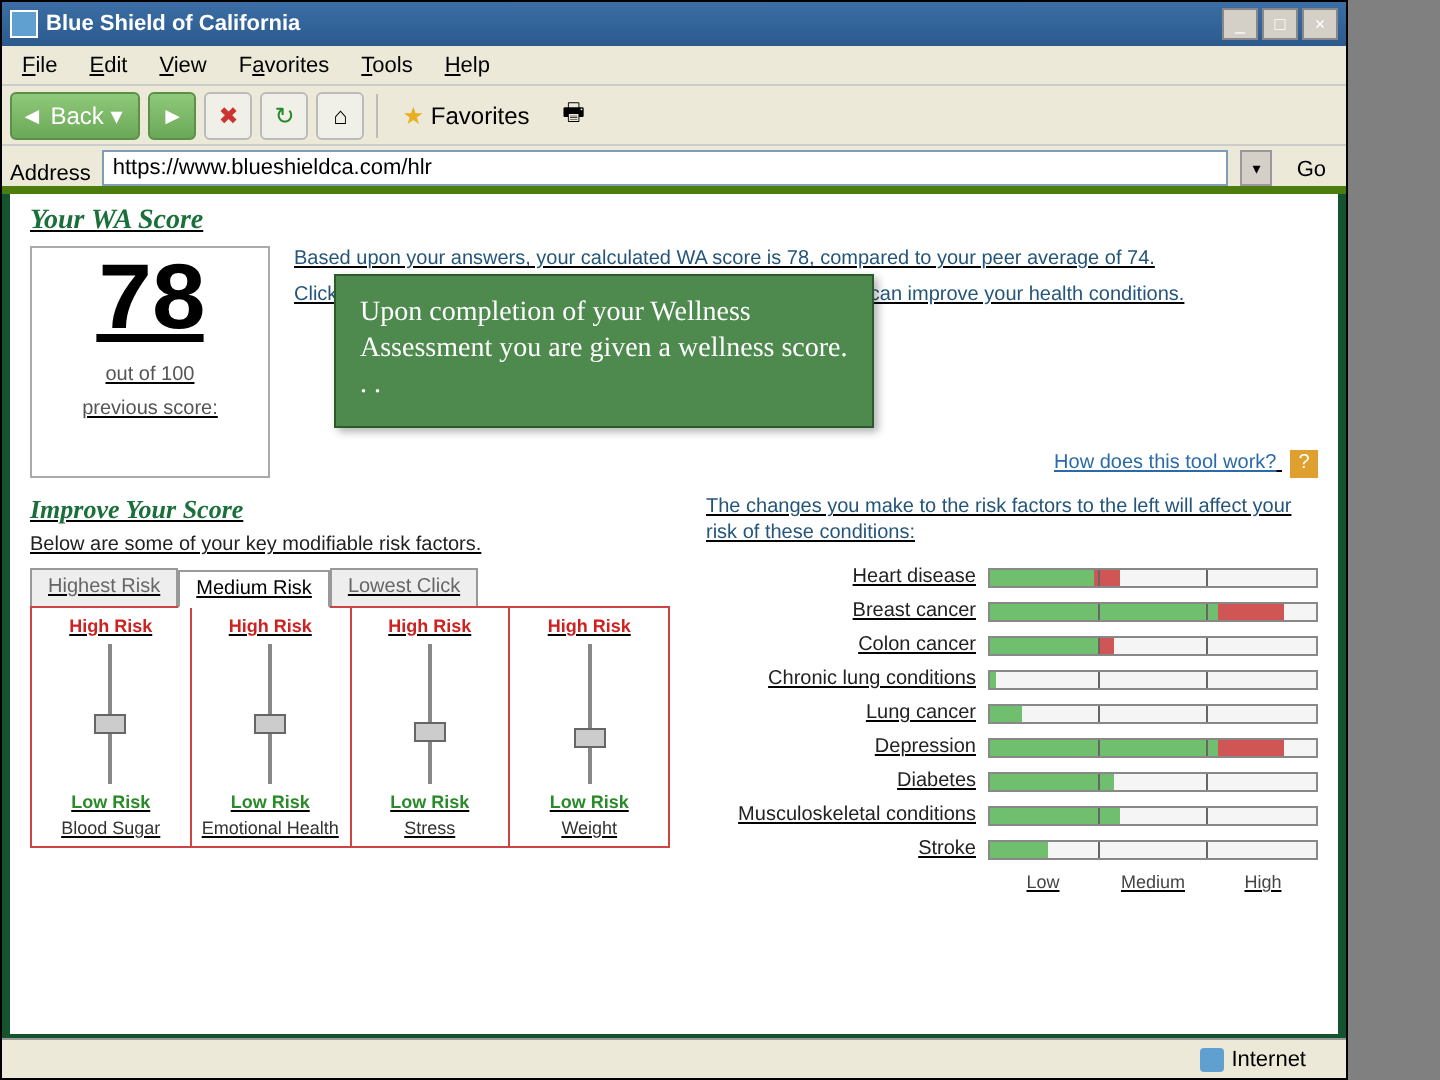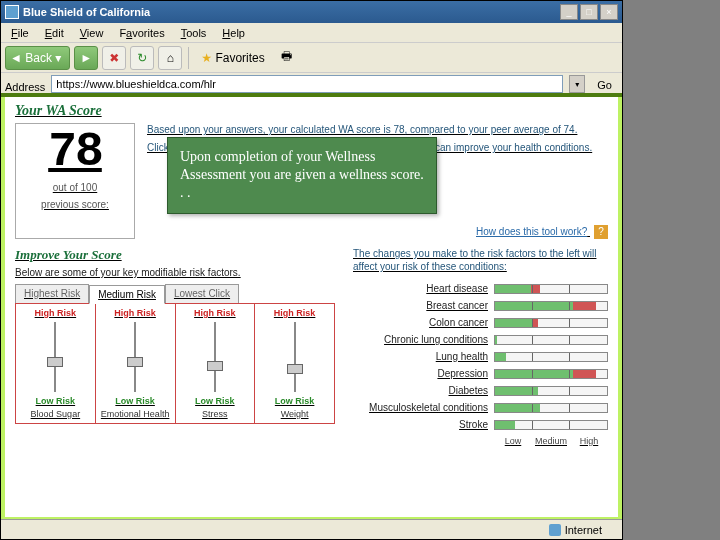--- a/index.html
+++ b/index.html
@@ -1,17 +1,17 @@
 <!DOCTYPE html>
 <html><head>
 <meta charset="utf-8">
 <style>
   * { box-sizing: border-box; margin: 0; padding: 0; }
   body { font-family: Tahoma, Arial, sans-serif; font-size: 11px; background: #808080; width: 720px; height: 540px; overflow: hidden; }
-  .window { width: 623px; height: 540px; background: #bef264; border: 1px solid #000; position: relative; }
+  .window { width: 674px; height: 540px; background: #14532d; border: 1px solid #000; position: relative; }
   .titlebar { background: linear-gradient(#3b6ea5, #2b5a8f); color: #fff; height: 22px; display: flex; align-items: center; padding: 0 4px; }
   .titlebar .icon { width: 14px; height: 14px; background: #5fa0d0; border: 1px solid #fff; margin-right: 4px; }
   .titlebar .title { flex: 1; font-size: 11px; font-weight: bold; }
   .winbtns { display: flex; gap: 2px; }
   .winbtn { width: 18px; height: 16px; background: #d4d0c8; border: 1px solid #888; font-size: 9px; display: flex; align-items: center; justify-content: center; cursor: pointer; }
   .menubar { background: #ece9d8; height: 20px; display: flex; align-items: center; padding: 0 4px; gap: 4px; border-bottom: 1px solid #ccc; }
   .menubar span { padding: 2px 6px; cursor: pointer; }
   .menubar span u { text-decoration: underline; }
   .toolbar { background: #ece9d8; height: 30px; display: flex; align-items: center; padding: 0 4px; gap: 4px; border-bottom: 1px solid #ccc; }
   .tbtn { width: 24px; height: 24px; border: 1px solid #bbb; border-radius: 3px; background: #f0f0e8; display: flex; align-items: center; justify-content: center; cursor: pointer; font-size: 12px; }
@@ -219,21 +219,21 @@
             </div>
             <div class="cond">
               <div class="name">Chronic lung conditions</div>
               <div class="bar">
                 <div class="seg g" style="left:0;width:2%"></div>
                 <div class="t1"></div>
                 <div class="t2"></div>
               </div>
             </div>
             <div class="cond">
-              <div class="name">Lung health</div>
+              <div class="name">Lung cancer</div>
               <div class="bar">
                 <div class="seg g" style="left:0;width:10%"></div>
                 <div class="t1"></div>
                 <div class="t2"></div>
               </div>
             </div>
             <div class="cond">
               <div class="name">Depression</div>
               <div class="bar">
                 <div class="seg g" style="left:0;width:70%"></div>

